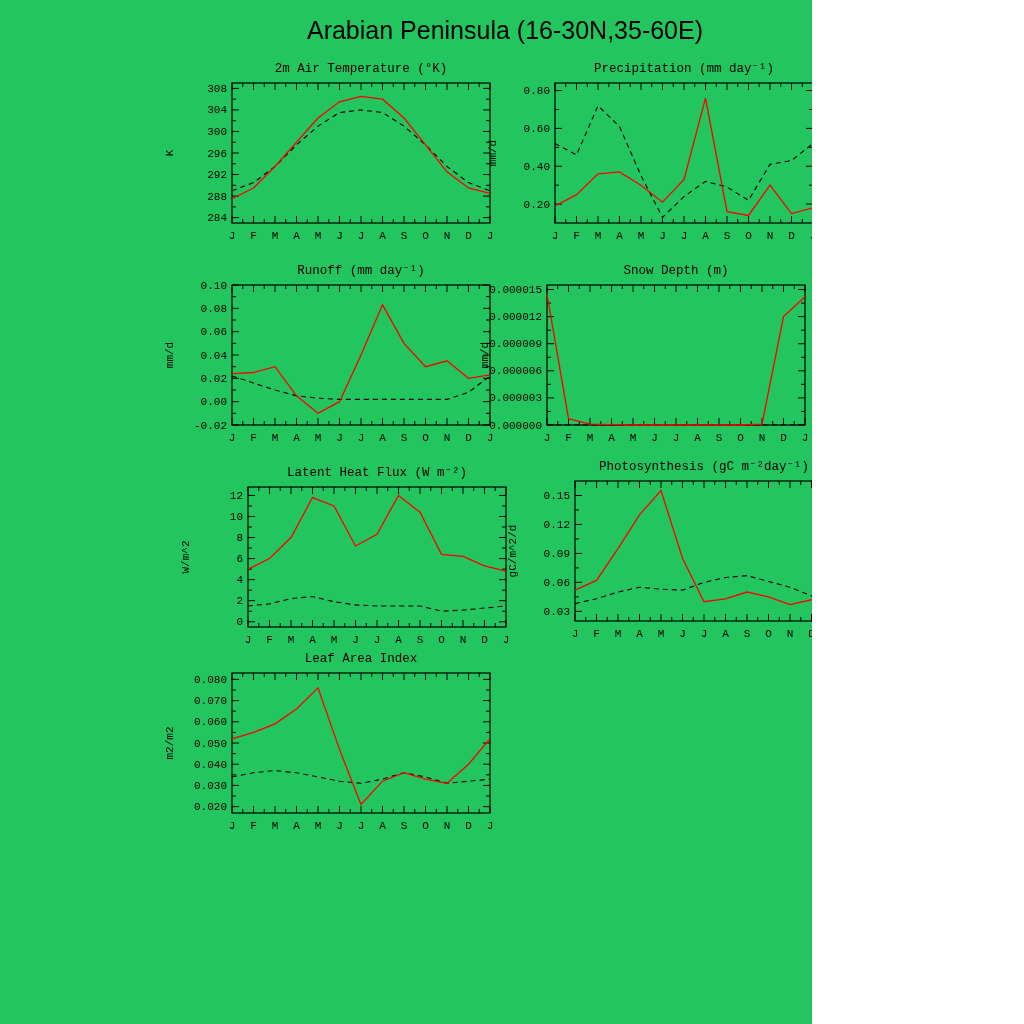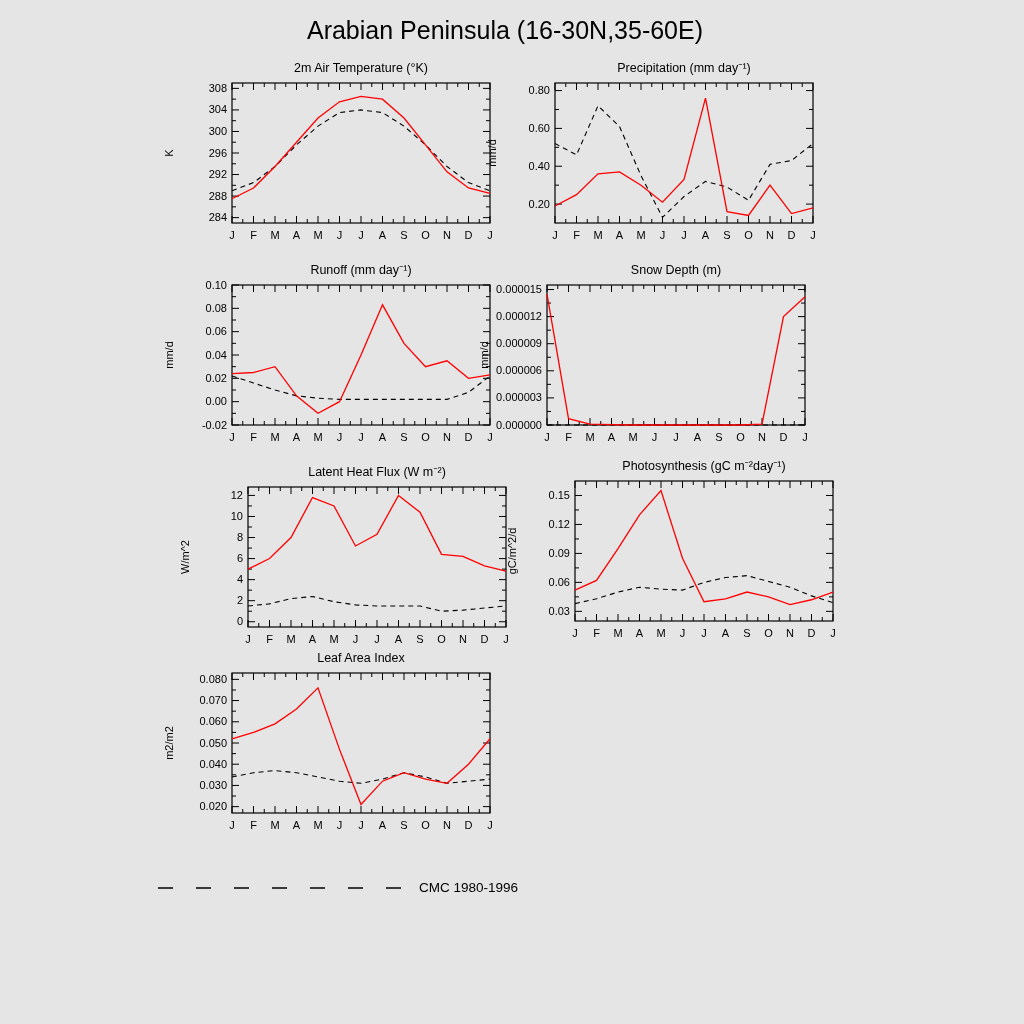--- a/index.html
+++ b/index.html
@@ -1,20 +1,20 @@
 <!DOCTYPE html>
 <html><head>
 <meta charset="utf-8">
 <style>
   html,body{margin:0;padding:0;background:#ffffff;}
   body{font-family:"Liberation Sans",sans-serif;color:#000;}
-  .figure{position:relative;width:1024px;height:1024px;background:#e5e5e5;overflow:hidden;}
+  .figure{position:relative;width:812px;height:1024px;background:#22c55e;overflow:hidden;}
   .main-title{position:absolute;top:16px;left:0;width:1010px;text-align:center;
               font-size:25px;font-weight:normal;margin:0;color:#000;}
-  .chart{position:absolute;width:345px;height:200px;}
+  .chart{position:absolute;width:345px;height:200px;font-family:Liberation Mono, monospace;}
   .ctitle{font-size:12.5px;fill:#000;}
   .tick{font-size:11px;fill:#000;}
   .ylab{font-size:11px;fill:#000;}
   .legend{position:absolute;left:158px;top:872px;}
   .legend-row{display:flex;align-items:center;height:31px;}
   .legend-row svg{width:245px;height:6px;margin-right:16px;flex:none;}
   .legend-label{font-size:13.5px;color:#000;white-space:nowrap;}
 </style>
 </head>
 <body>
@@ -708,20 +708,14 @@
         <line x1="322.25" y1="165" x2="322.25" y2="161" stroke="#000"></line>
         <line x1="322.25" y1="25" x2="322.25" y2="29" stroke="#000"></line>
         <line x1="333" y1="165" x2="333" y2="158" stroke="#000"></line>
         <line x1="333" y1="25" x2="333" y2="32" stroke="#000"></line>
         <text x="333" y="181" text-anchor="middle" class="tick">J</text>
         <polyline points="75,128.93939393939394 96.5,124.69696969696972 118,122.57575757575759 139.5,124.69696969696972 161,128.93939393939394 182.5,133.1818181818182 204,135.3030303030303 225.5,131.06060606060606 247,124.69696969696972 268.5,128.93939393939394 290,135.3030303030303 311.5,133.1818181818182 333,131.06060606060606" fill="none" stroke="#000000" stroke-width="1.1" stroke-dasharray="5 4"></polyline>
         <polyline points="75,90.75757575757576 96.5,84.3939393939394 118,75.90909090909092 139.5,61.06060606060606 161,39.84848484848487 182.5,101.36363636363637 204,156.5151515151515 225.5,133.1818181818182 247,124.69696969696972 268.5,131.06060606060606 290,135.3030303030303 311.5,116.21212121212122 333,90.75757575757576" fill="none" stroke="#ff0000" stroke-width="1.3"></polyline>
       </svg></div>
 
   <div class="legend">
-    <div class="legend-row">
-      <svg viewBox="0 0 245 6">
-          <line x1="0" y1="3" x2="245" y2="3" stroke="#000000" stroke-width="1.3" stroke-dasharray="15 23"></line>
-        </svg>
-      <span class="legend-label">CMC 1980-1996</span>
-    </div>
   </div>
 </div>
 
 </body></html>

